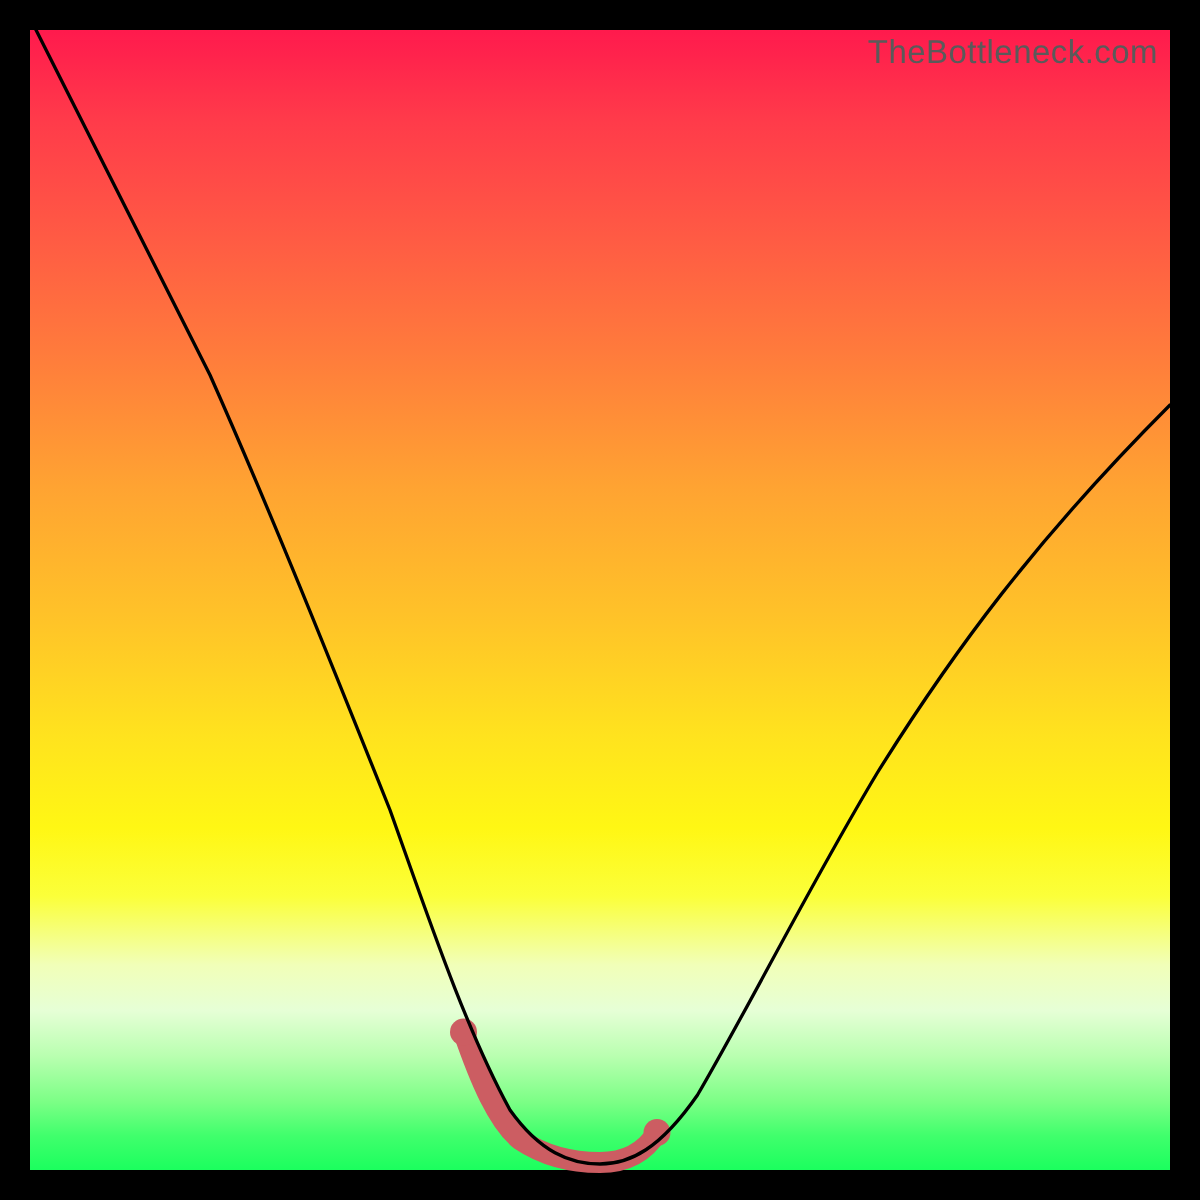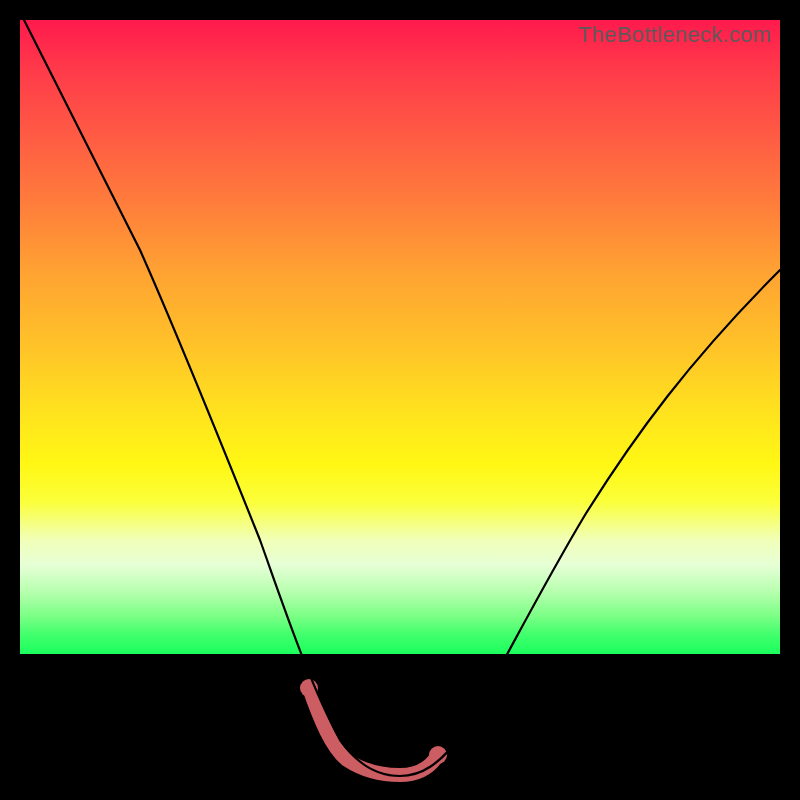--- a/index.html
+++ b/index.html
@@ -15,21 +15,21 @@
     position: relative;
     width: 800px;
     height: 800px;
     background: #000;
   }
   .plot-area {
     position: absolute;
     left: 20px;
     top: 20px;
     width: 760px;
-    height: 634px;
+    height: 760px;
     
     background: linear-gradient(
       to bottom,
       #ff1a4d 0%,
       #ff3b4a 8%,
       #ff5a44 18%,
       #ff7a3c 28%,
       #ffa332 40%,
       #ffc428 52%,
       #ffe31e 62%,

